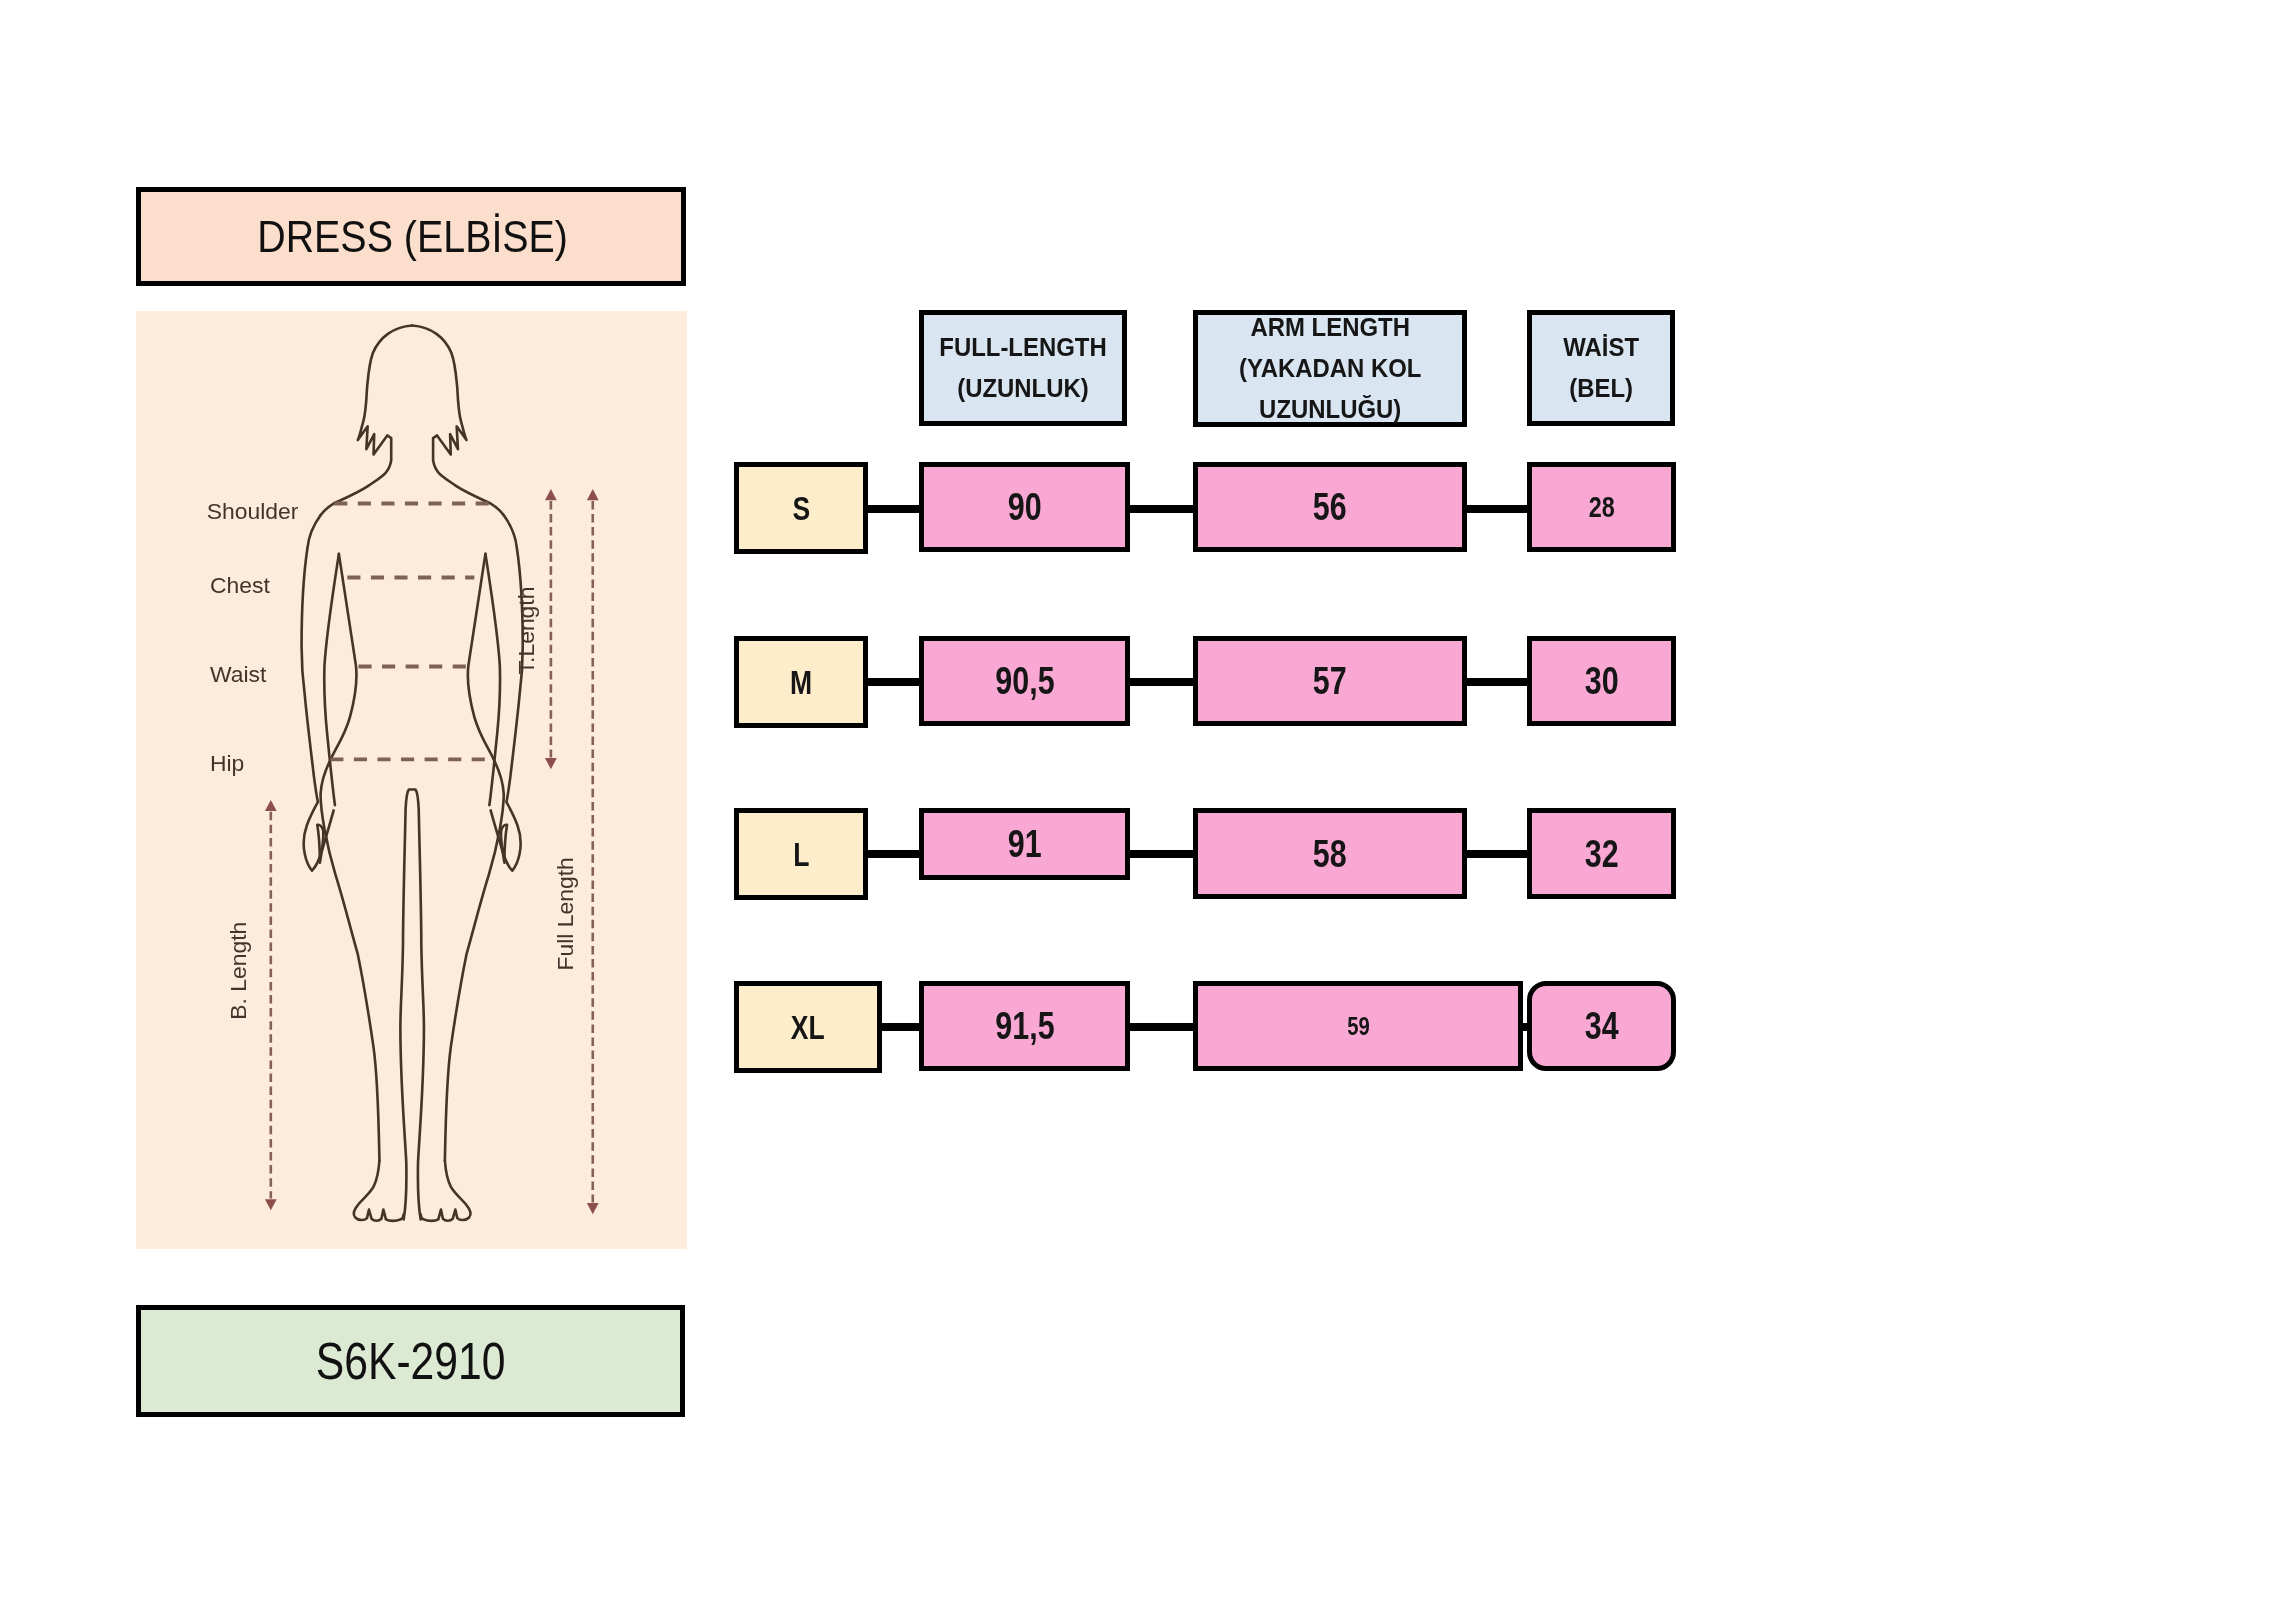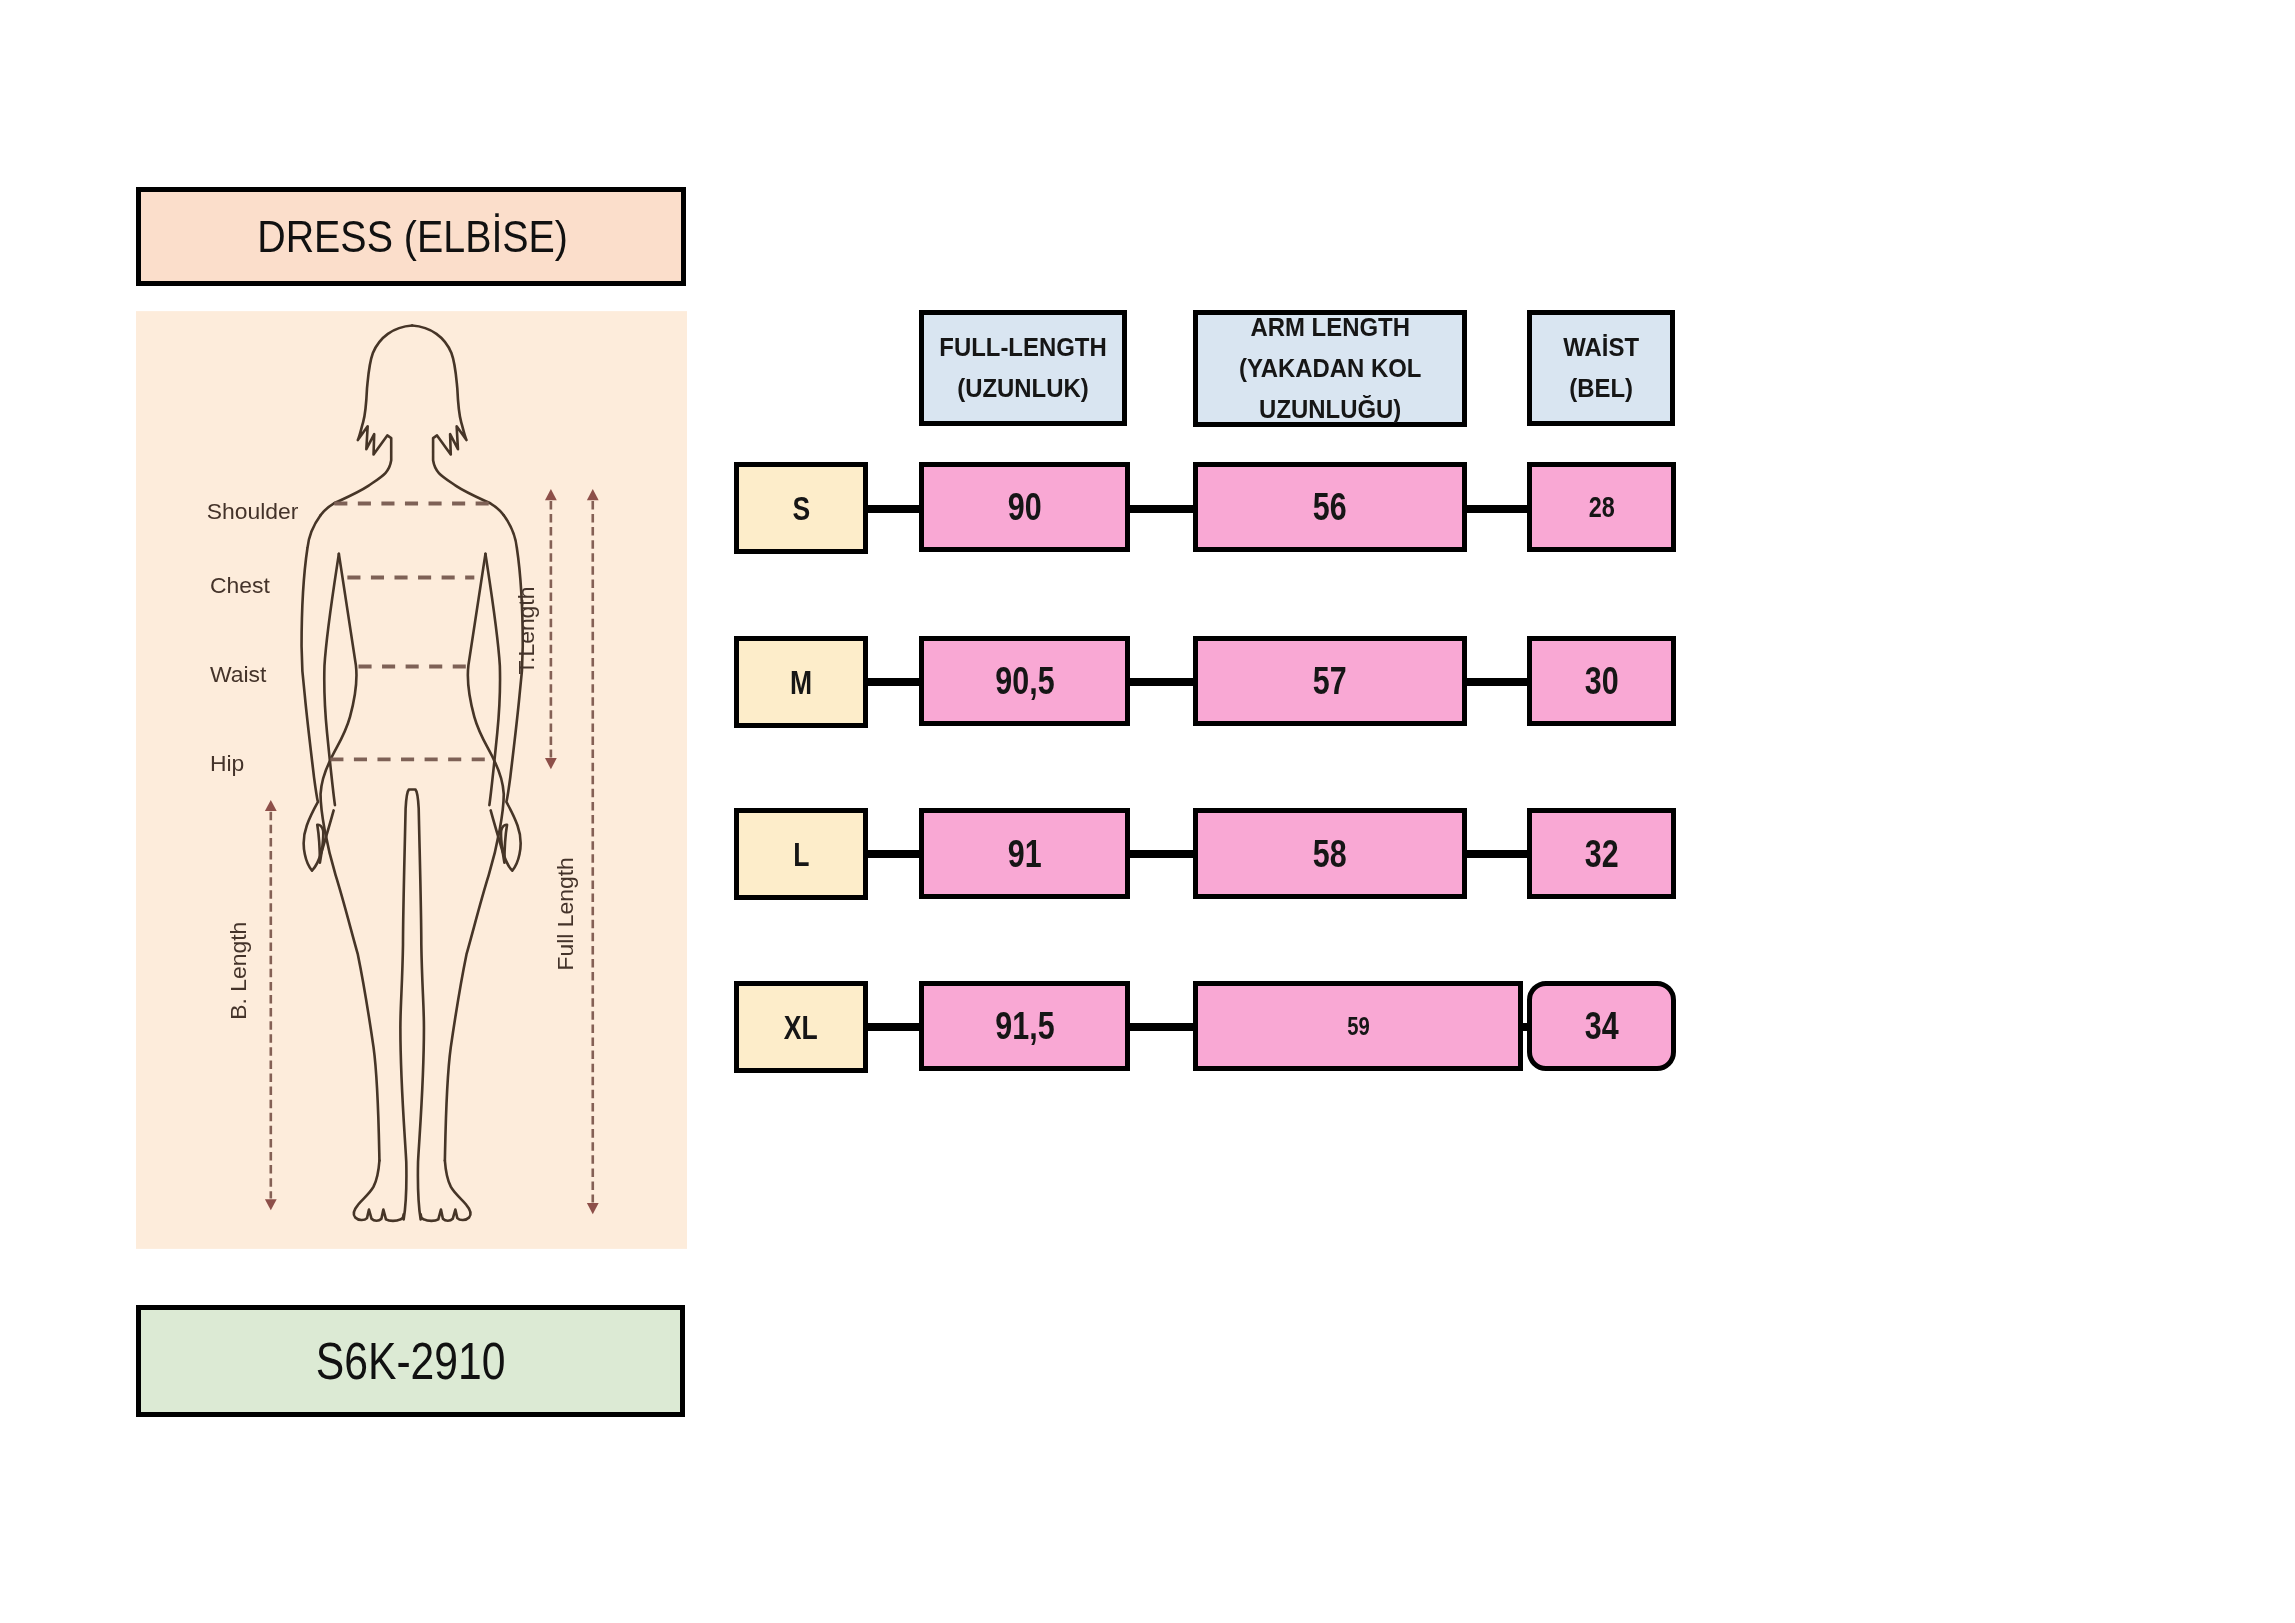--- a/index.html
+++ b/index.html
@@ -170,34 +170,34 @@
 <div class="box white" style="left:1527px;top:636px;width:149px;height:90px;font-size:39px;">
     <span class="sq">30</span>
   </div>
 
 <div class="conn" style="left:865px;top:850px;width:56px;"></div>
 <div class="conn" style="left:1127px;top:850px;width:68px;"></div>
 <div class="conn" style="left:1466px;top:850px;width:64px;"></div>
 <div class="box yellow" style="left:734px;top:808px;width:134px;height:92px;font-size:34px;">
     <span class="sq">L</span>
   </div>
-<div class="box white" style="left:919px;top:808px;width:211px;height:91px;font-size:39px;">
+<div class="box white" style="left:919px;top:808px;width:211px;height:72px;font-size:39px;">
     <span class="sq">91</span>
   </div>
 <div class="box white" style="left:1193px;top:808px;width:274px;height:91px;font-size:39px;">
     <span class="sq">58</span>
   </div>
 <div class="box white" style="left:1527px;top:808px;width:149px;height:91px;font-size:39px;">
     <span class="sq">32</span>
   </div>
 
 <div class="conn" style="left:865px;top:1023px;width:56px;"></div>
 <div class="conn" style="left:1127px;top:1023px;width:68px;"></div>
 <div class="conn" style="left:1466px;top:1023px;width:64px;"></div>
-<div class="box yellow" style="left:734px;top:981px;width:134px;height:92px;font-size:34px;justify-content:center;">
+<div class="box yellow" style="left:734px;top:981px;width:148px;height:92px;font-size:34px;justify-content:center;">
     <span class="sq">XL</span>
   </div>
 <div class="box white" style="left:919px;top:981px;width:211px;height:90px;font-size:39px;">
     <span class="sq">91,5</span>
   </div>
 <div class="box white" style="left:1193px;top:981px;width:330px;height:90px;font-size:26px;">
     <span class="sq">59</span>
   </div>
 <div class="box white" style="left:1527px;top:981px;width:149px;height:90px;font-size:39px;border-radius:19px;">
     <span class="sq">34</span>

